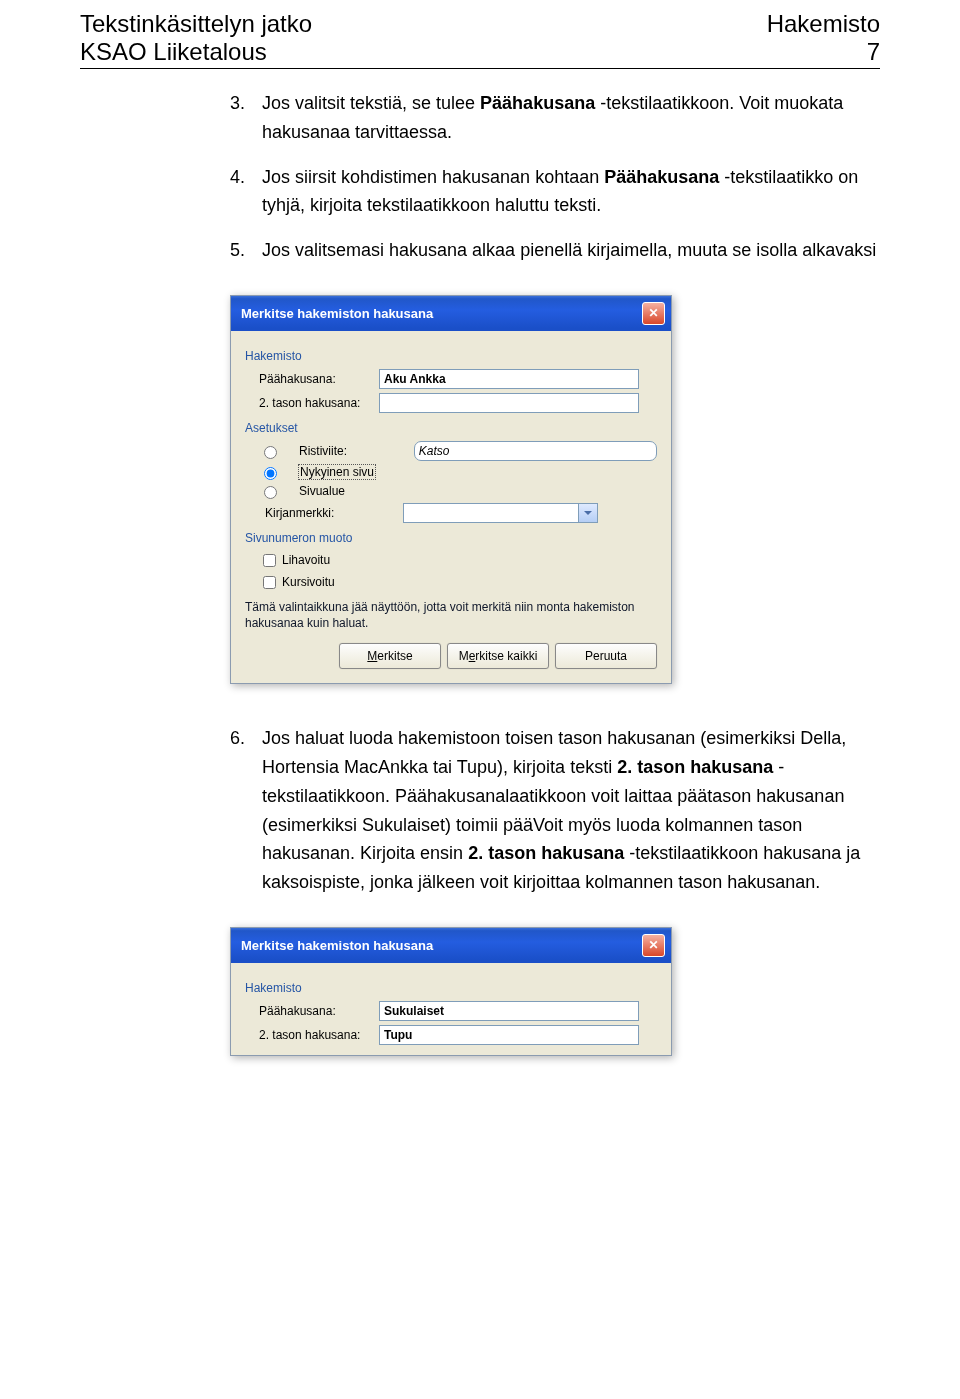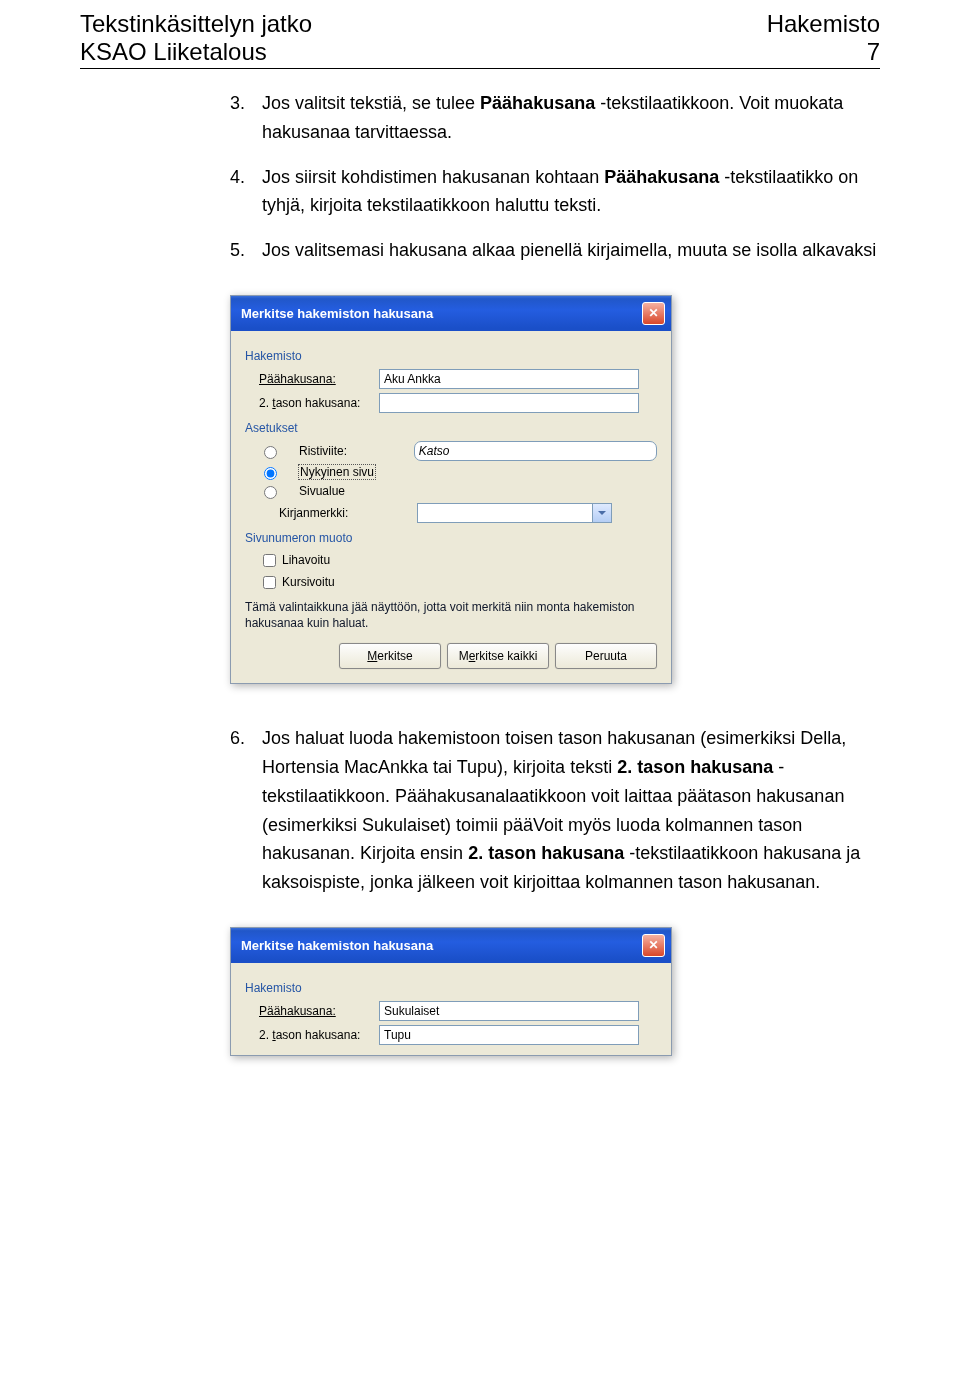--- a/index.html
+++ b/index.html
@@ -86,32 +86,32 @@
   .row {
     display: flex;
     align-items: center;
     margin: 4px 0 4px 14px;
   }
   .row-label {
     width: 120px;
     color: #000;
   }
   .row-label .u {
-    text-decoration: underline;
   }
   .tf {
     border: 1px solid #7f9db9;
     background: #fff;
     height: 20px;
     padding: 1px 4px;
     font-size: 12px;
     box-sizing: border-box;
   }
   .tf-wide {
     width: 260px;
+    font-weight: bold;
   }
   .tf-italic {
     font-style: italic;
   }
   .radio, .checkbox {
     margin-right: 6px;
   }
   .radio-row {
     display: flex;
     align-items: center;
@@ -253,21 +253,21 @@
         <input class="tf tf-italic" style="width: 260px; border-radius: 7px;" value="Katso">
       </div>
       <div class="radio-row">
         <input type="radio" class="radio" checked="" style="">
         <span class="focus-box"><span class="u">N</span><span>ykyinen sivu</span></span>
       </div>
       <div class="radio-row">
         <input type="radio" class="radio" style="">
         <span><span>Si</span><span class="u">v</span><span>ualue</span></span>
       </div>
-      <div class="row" style="margin-left:34px;gap:38px;">
+      <div class="row" style="margin-left:20px;gap:38px;">
         <div style="width:100px;">Kirjanmerkki:</div>
         <div class="combo">
           <input class="combo-input" style="">
           <div class="combo-btn">
             <div class="chev"></div>
           </div>
         </div>
       </div>
 
       <div class="section-label">Sivunumeron muoto</div>

